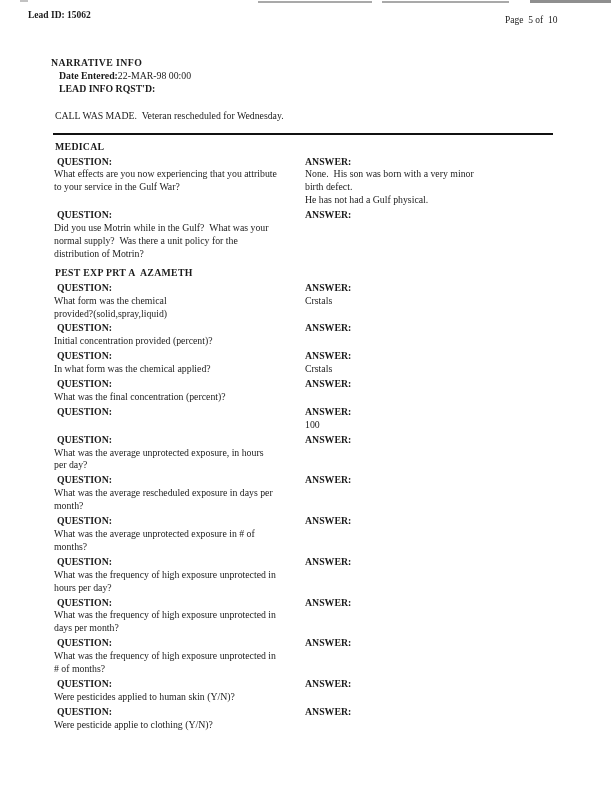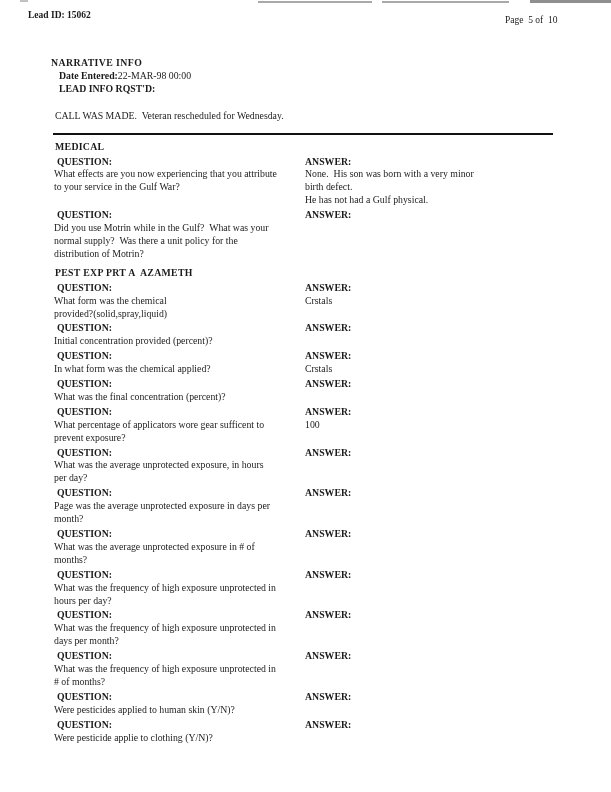--- a/index.html
+++ b/index.html
@@ -146,22 +146,20 @@
     </div>
     <div class="a-col">
       <div class="line bold a-label">ANSWER:</div>
       <div class="line a-text"></div>
     </div>
   </div>
 
   <div class="qa-row">
     <div class="q-col">
       <div class="line bold q-label">QUESTION:</div>
-      <div class="line q-text">What percentage of applicators wore gear sufficent to
-prevent exposure?</div>
     </div>
     <div class="a-col">
       <div class="line bold a-label">ANSWER:</div>
       <div class="line a-text">100</div>
     </div>
   </div>
 
   <div class="qa-row">
     <div class="q-col">
       <div class="line bold q-label">QUESTION:</div>
@@ -170,21 +168,21 @@
     </div>
     <div class="a-col">
       <div class="line bold a-label">ANSWER:</div>
       <div class="line a-text"></div>
     </div>
   </div>
 
   <div class="qa-row">
     <div class="q-col">
       <div class="line bold q-label">QUESTION:</div>
-      <div class="line q-text">Page was the average unprotected exposure in days per
+      <div class="line q-text">What was the average rescheduled exposure in days per
 month?</div>
     </div>
     <div class="a-col">
       <div class="line bold a-label">ANSWER:</div>
       <div class="line a-text"></div>
     </div>
   </div>
 
   <div class="qa-row">
     <div class="q-col">

